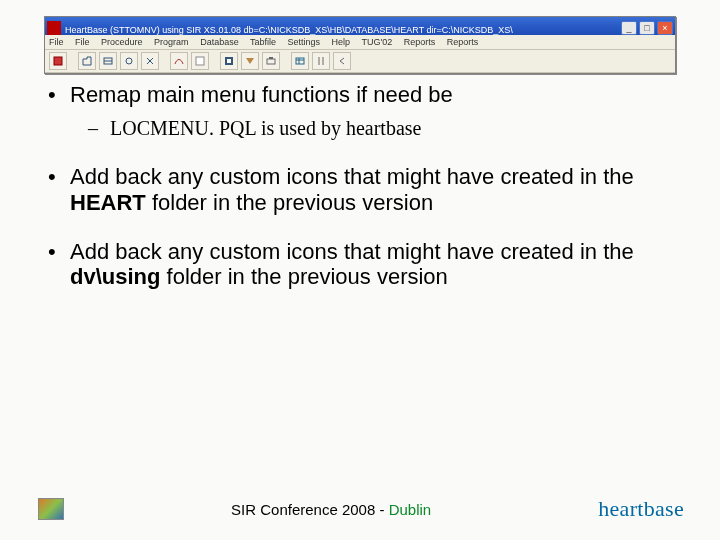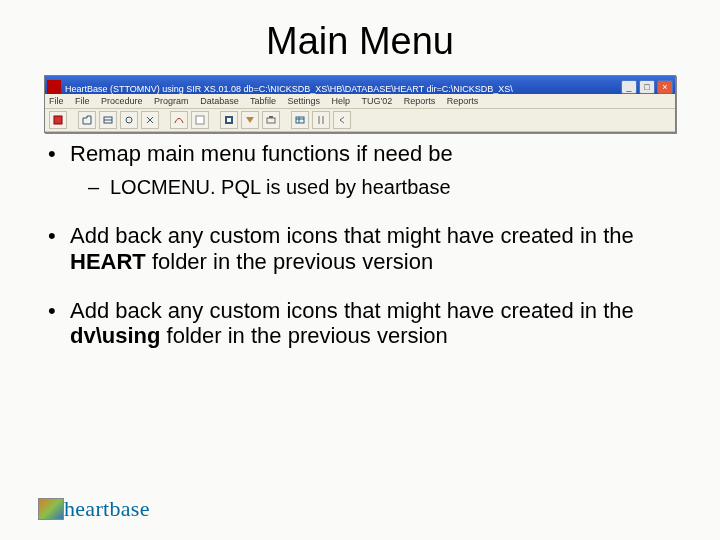--- a/index.html
+++ b/index.html
@@ -76,21 +76,21 @@
 
   
   .content { margin-top:8px; font-size:22px; line-height:1.15; }
   ul.lvl1 { list-style:none; padding:0; margin:0; }
   ul.lvl1 > li { position:relative; padding-left:26px; margin-bottom:24px; }
   ul.lvl1 > li::before {
     content:"•"; position:absolute; left:4px; top:0;
     font-size:22px;
   }
   ul.lvl2 { list-style:none; padding:0; margin:10px 0 0 18px; }
-  ul.lvl2 > li { position:relative; padding-left:22px; font-size:20px; }
+  ul.lvl2 > li { position:relative; padding-left:22px; font-size:20px;font-family:Liberation Serif, serif; }
   ul.lvl2 > li::before {
     content:"–"; position:absolute; left:0; top:0;
   }
   .b { font-weight:bold; }
 
   
   .footer {
     position:absolute;
     left:0; right:0; bottom:18px;
     display:flex; align-items:center;
@@ -110,21 +110,20 @@
     font-size:22px;
     color:#0369a1;
     letter-spacing:0.3px;
     font-family: Georgia, 'Times New Roman', serif;
   }
 </style>
 </head>
 <body>
 
 <div class="slide">
-  <h1 class="title">Main Menu</h1>
 
   <div class="appwin">
     <div class="titlebar">
       <span class="appicon"></span>
       <span class="caption">HeartBase (STTOMNV) using SIR XS.01.08 db=C:\NICKSDB_XS\HB\DATABASE\HEART dir=C:\NICKSDB_XS\</span>
       <span class="winbtns">
         <span class="wbtn">_</span>
         <span class="wbtn">□</span>
         <span class="wbtn close">×</span>
       </span>
@@ -235,14 +234,17 @@
       </li>
       <li>
         <span>Add back any custom icons that might have created in the </span><span class="b">dv\using</span><span> folder in the previous version</span>
       </li>
     </ul>
   </div>
 </div>
 
 <div class="footer">
   <div class="logo"></div>
+  <div class="conf">
+    <span>SIR Conference 2008 - </span><span class="loc">Dublin</span>
+  </div>
   <div class="brand">heartbase</div>
 </div>
 
 </body></html>

